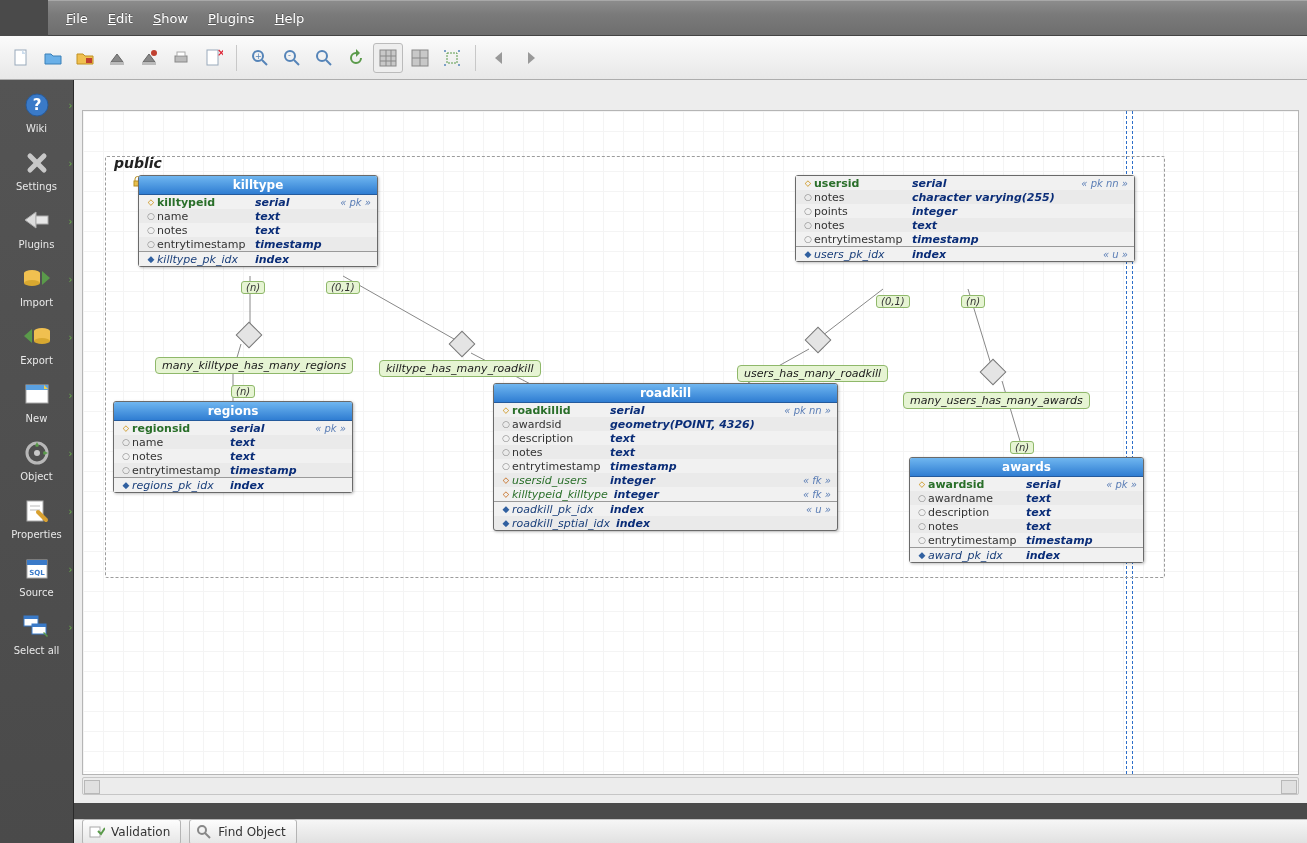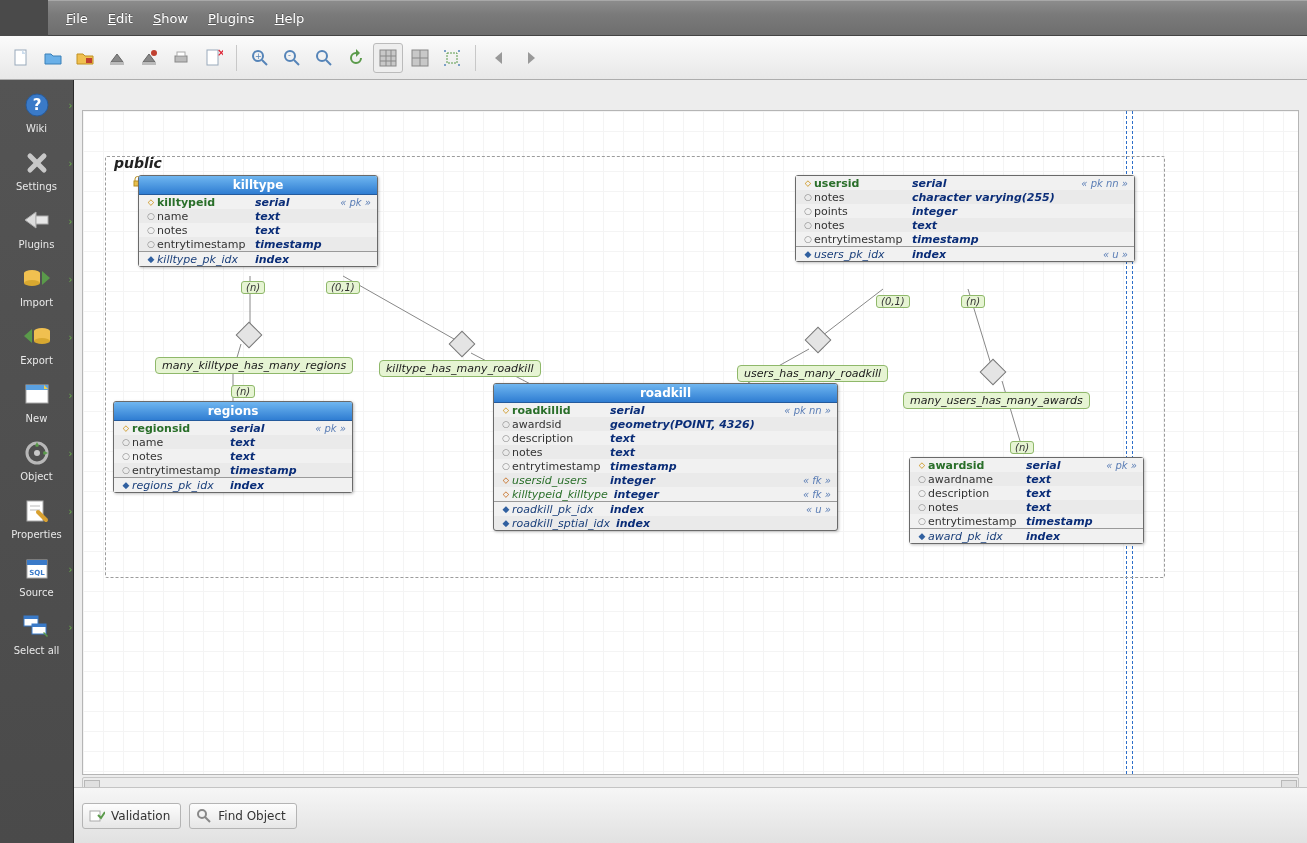--- a/index.html
+++ b/index.html
@@ -58,21 +58,21 @@
 .entity .divider { border-top: 1px solid #9a9a9a; }
 
 
 .card { position: absolute; background: #e6f4d3; border: 1px solid #8fb86a; border-radius: 3px; padding: 0 4px; font-size: 10px; font-style: italic; color: #333; }
 .rel-label { position: absolute; background: #e6f4d3; border: 1px solid #8fb86a; border-radius: 4px; padding: 1px 6px; font-size: 11px; font-style: italic; color: #1a1a1a; white-space: nowrap; }
 
 svg.lines { position: absolute; inset: 0; width: 100%; height: 100%; pointer-events: none; }
 .diamond { fill: #e4e4e4; stroke: #777; stroke-width: 1; }
 
 
-.statusbar { position: absolute; left: 74px; right: 0; bottom: 0; height: 56px; background: linear-gradient(#f6f6f6, #e1e1e1); border-top: 1px solid #c4c4c4; display: flex; align-items: center; padding: 0 8px; gap: 8px; }
+.statusbar { position: absolute; left: 74px; right: 0; bottom: 0; height: 24px; background: linear-gradient(#f6f6f6, #e1e1e1); border-top: 1px solid #c4c4c4; display: flex; align-items: center; padding: 0 8px; gap: 8px; }
 .sbtn { background: linear-gradient(#fdfdfd, #e6e6e6); border: 1px solid #b4b4b4; border-radius: 3px; padding: 4px 10px 4px 6px; font-size: 12px; color: #333; display: flex; align-items: center; gap: 6px; }
 .sicon { width:16px; height:16px; display:inline-flex; align-items:center; justify-content:center; }
 </style>
 </head>
 <body>
 
 <div class="menubar">
   <div class="menu-item"><span class="ul">F</span><span>ile</span></div>
   <div class="menu-item"><span class="ul">E</span>dit</div>
   <div class="menu-item"><span class="ul">S</span>how</div>
@@ -522,20 +522,21 @@
             <div class="erow">
               <span class="ricon idx">◆</span>
               <span class="cname idx">roadkill_sptial_idx</span>
               <span class="ctype">index</span>
               <span class="cflag"></span>
             </div>
           </div>
       </div>
 
       <div class="entity" style="left:826px; top:346px; width:235px">
+        <div class="ehdr">awards</div>
         <div>
             <div class="erow alt">
               <span class="ricon pk">⬦</span>
               <span class="cname pk">awardsid</span>
               <span class="ctype">serial</span>
               <span class="cflag">« pk »</span>
             </div>
             <div class="erow">
               <span class="ricon ">○</span>
               <span class="cname ">awardname</span>

